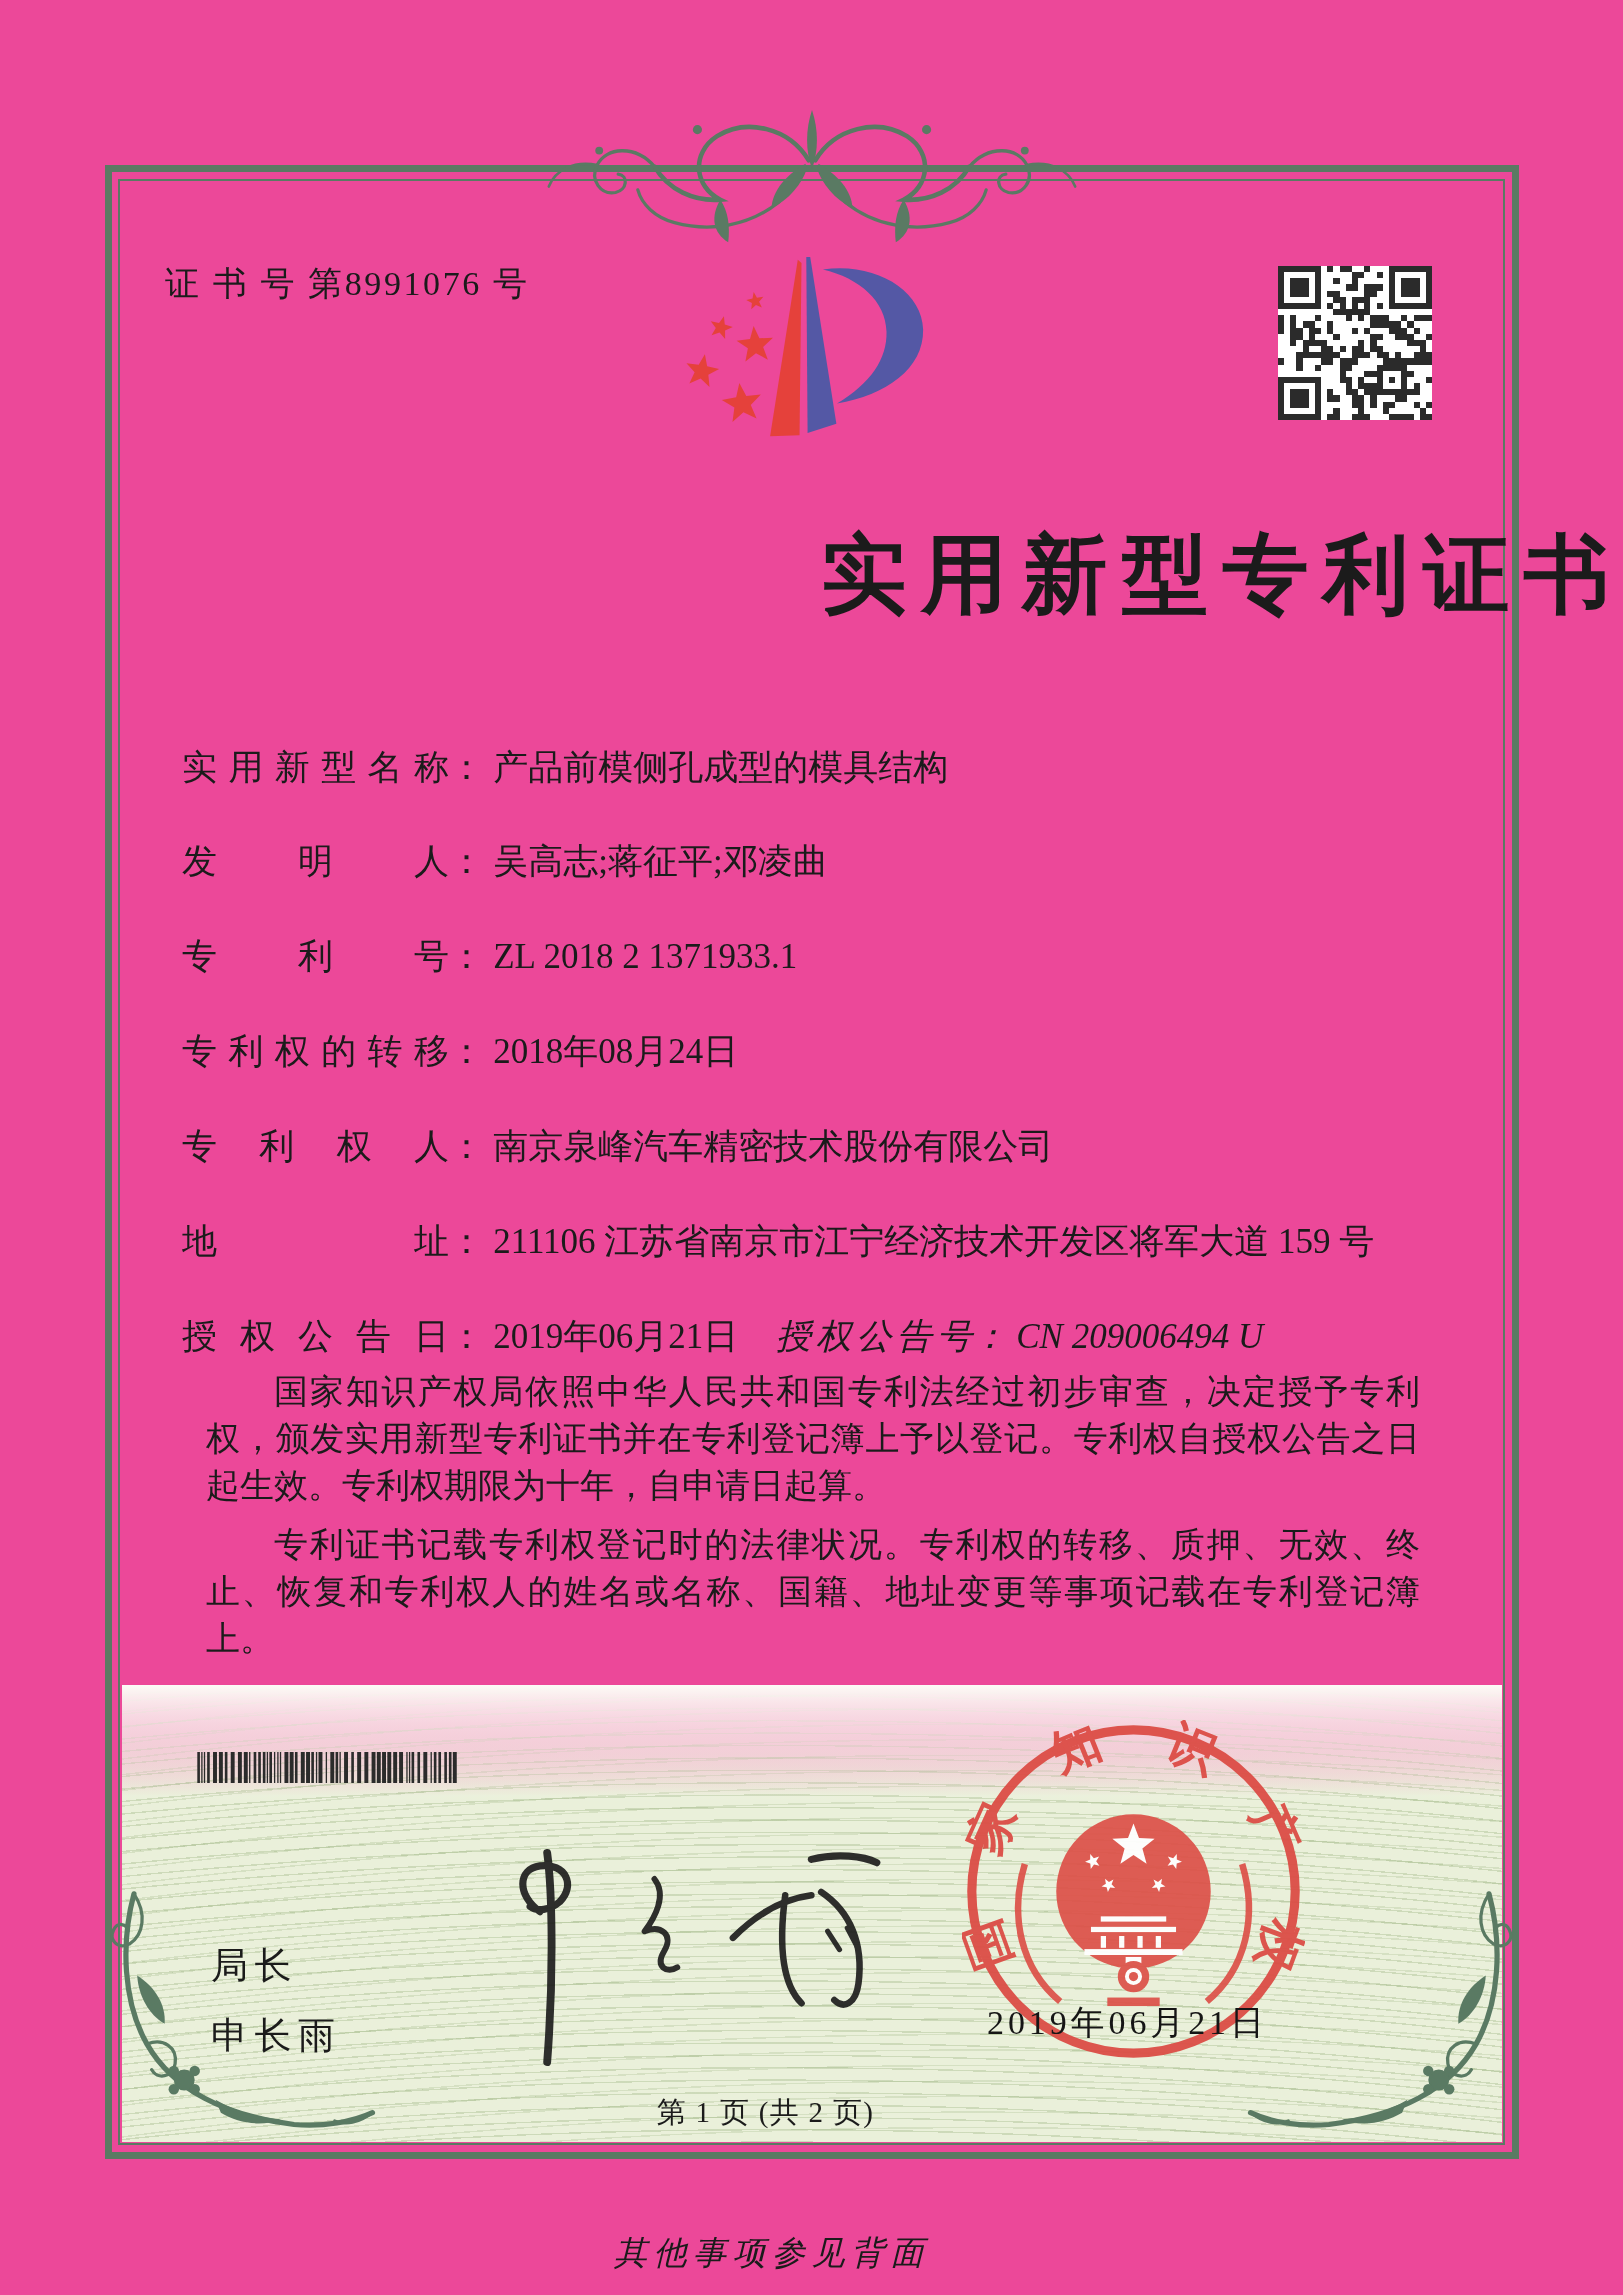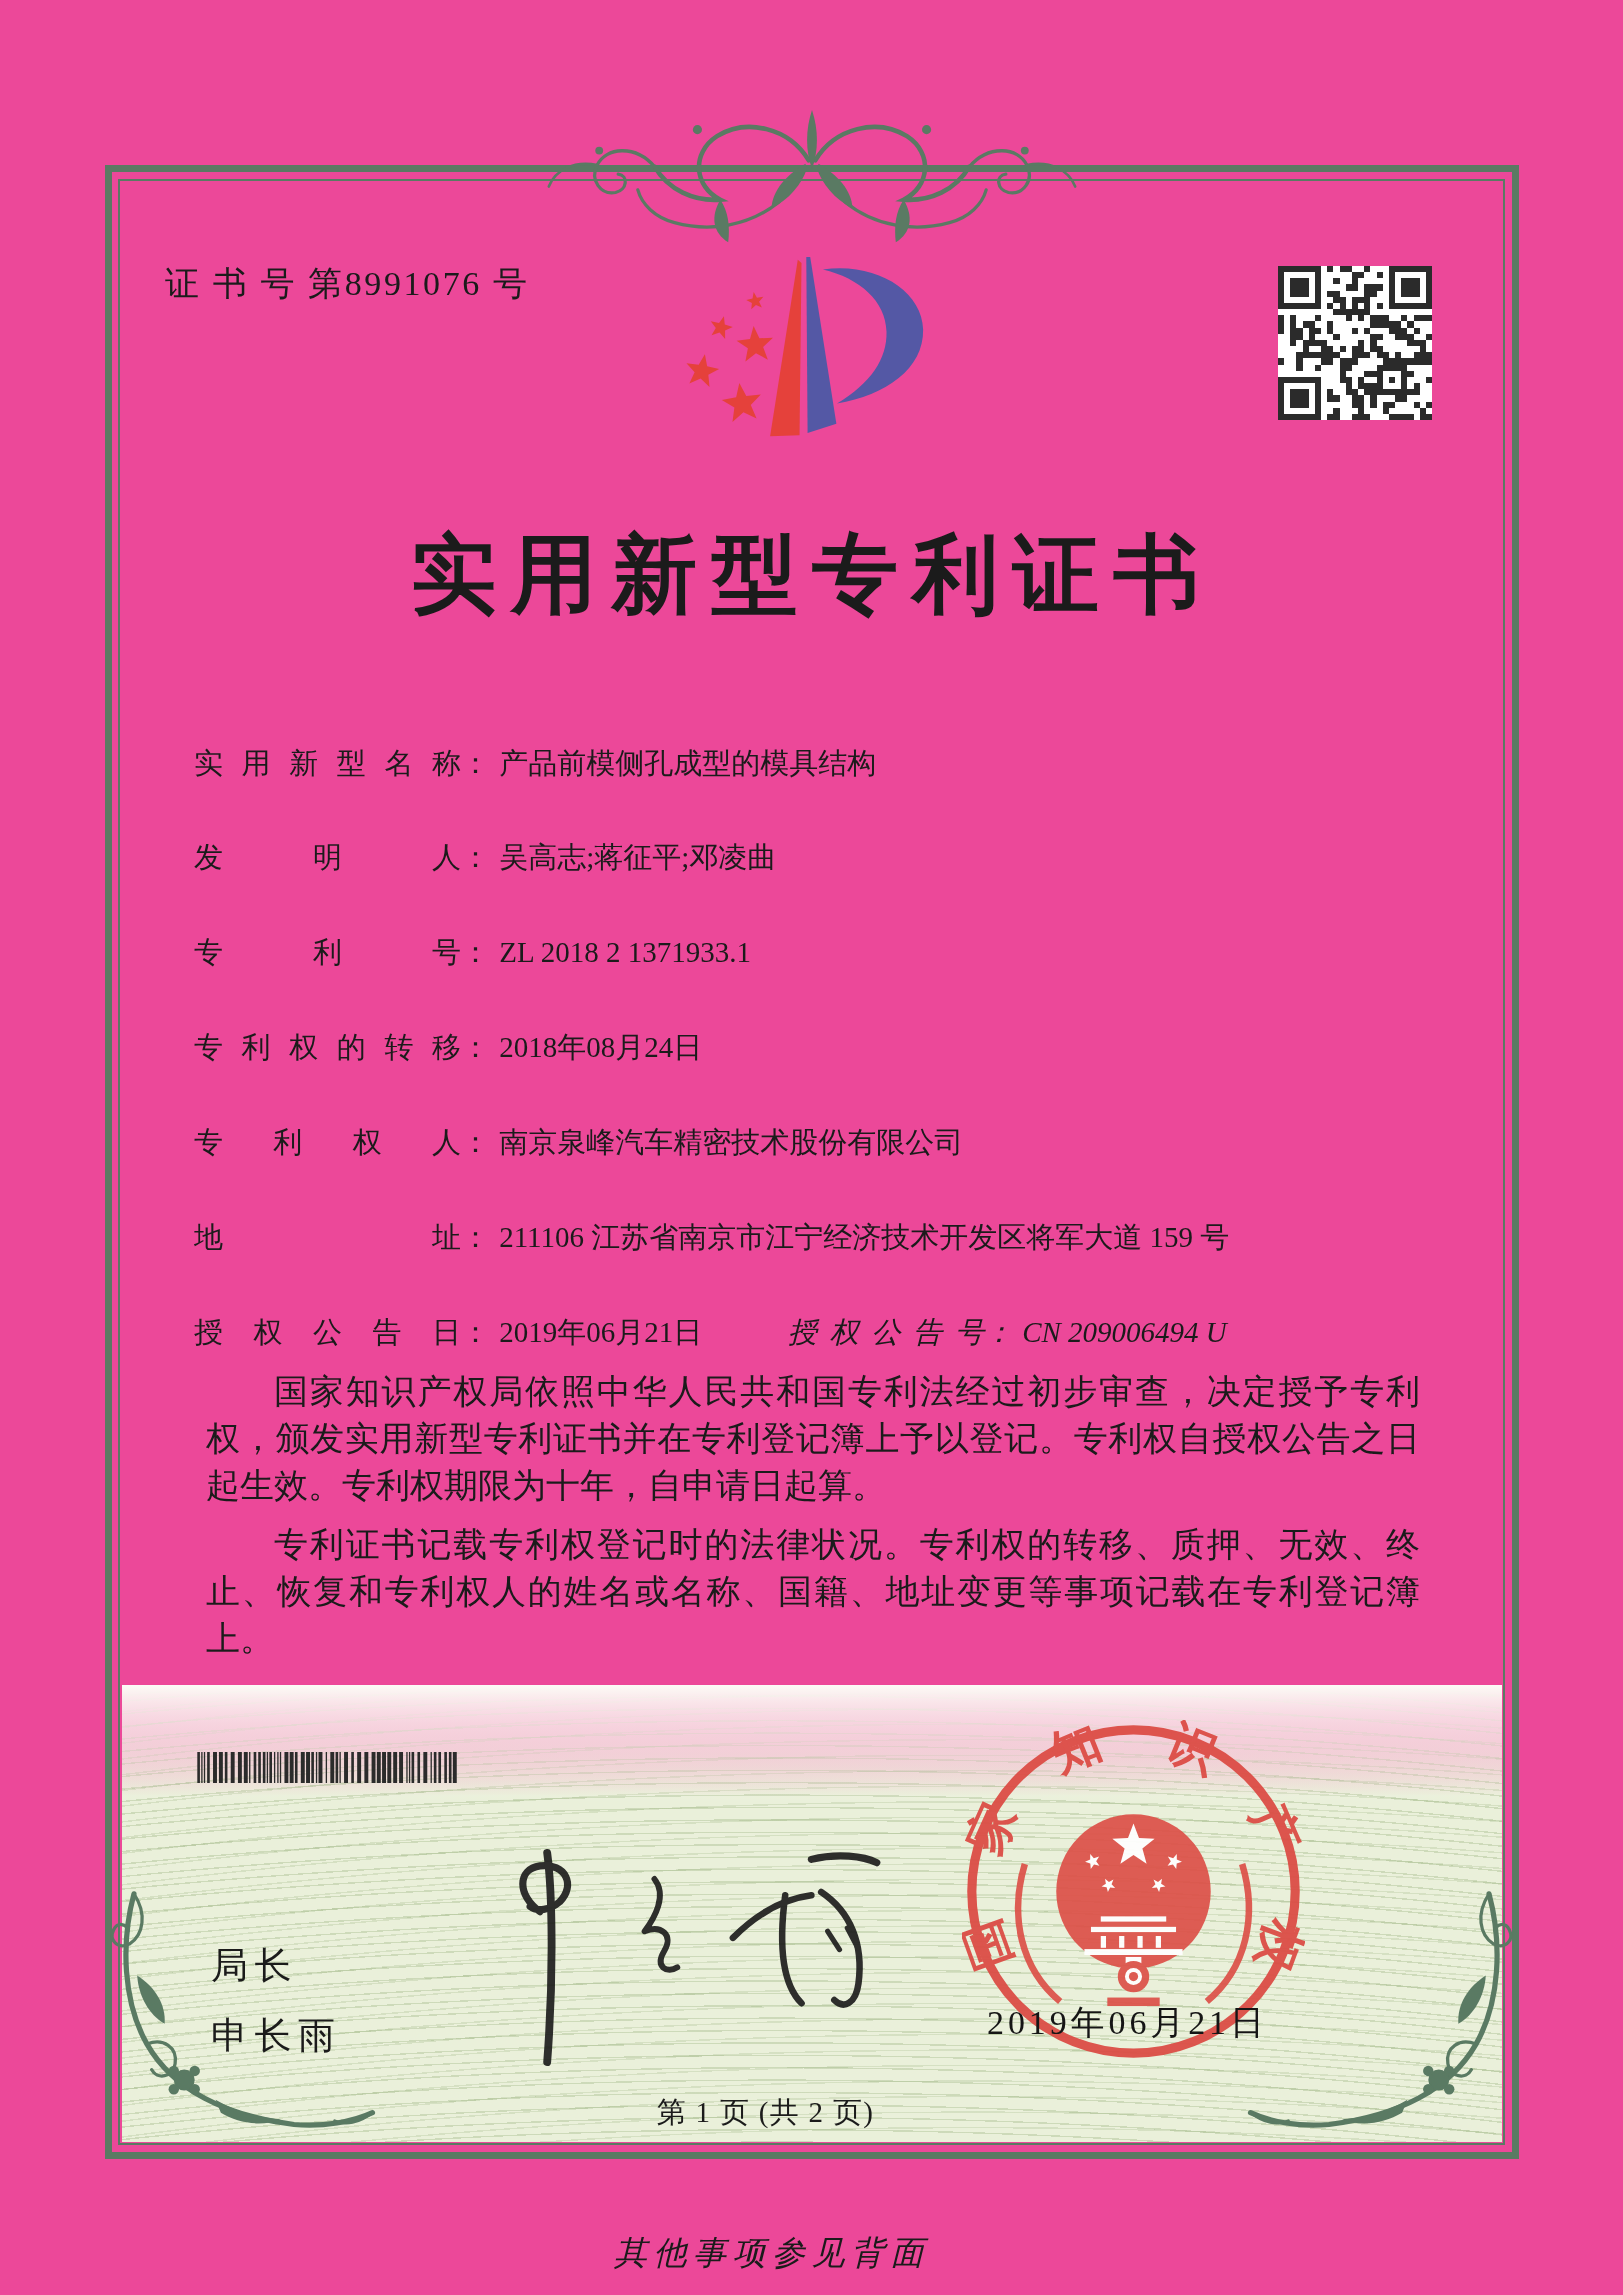--- a/index.html
+++ b/index.html
@@ -13,23 +13,23 @@
   
   .waves{position:absolute;left:122px;top:1685px;width:1380px;height:457px;z-index:0;
      background:
       repeating-radial-gradient(1964px 1375px at 655px 3469px, rgba(130,160,100,0.28) 0 2px, rgba(130,160,100,0) 2px 17.7px),
       repeating-radial-gradient(2095px 1505px at 851px 3764px, rgba(130,160,100,0.20) 0 2px, rgba(130,160,100,0) 2px 21.6px),
       linear-gradient(to bottom, rgba(234,240,218,0) 0px, #eaf0da 111px);}
   .wavefade{position:absolute;left:122px;top:1685px;width:1380px;height:118px;z-index:1;
      background:linear-gradient(to bottom,#fcfcf6 0%,rgba(252,252,246,0) 100%);}
   
   .certno{position:absolute;left:165px;top:261px;font-size:34px;letter-spacing:2.6px;z-index:3;}
-  .title{position:absolute;left:0;top:517px;width:1624px;text-align:center;
+  .title{position:absolute;left:0;top:517px;width:1624px;text-align:right;
          font-size:86px;font-weight:700;letter-spacing:14.4px;z-index:3;}
-  .field{position:absolute;left:194px;font-size:29px;white-space:nowrap;z-index:3;}
+  .field{position:absolute;left:182px;font-size:35px;white-space:nowrap;z-index:3;}
   .flabel{display:inline-block;width:267px;text-align:justify;text-align-last:justify;}
   .flabel2{display:inline-block;width:196px;text-align:justify;text-align-last:justify;}
   .fvalue{margin-left:9.2px;}
   .pair2{position:absolute;left:594px;top:0;font-style:italic;}
   .paras{position:absolute;left:194px;top:1356px;width:1238px;font-size:34px;
          line-height:47px;text-align:justify;z-index:3;}
   .paras p{margin:12px;text-indent:68px;}
   .officer{position:absolute;left:211px;font-size:37px;letter-spacing:6.5px;z-index:4;}
   .sealdate{position:absolute;left:987px;top:2000px;font-size:34px;letter-spacing:3.9px;
             color:#151515;z-index:6;}

